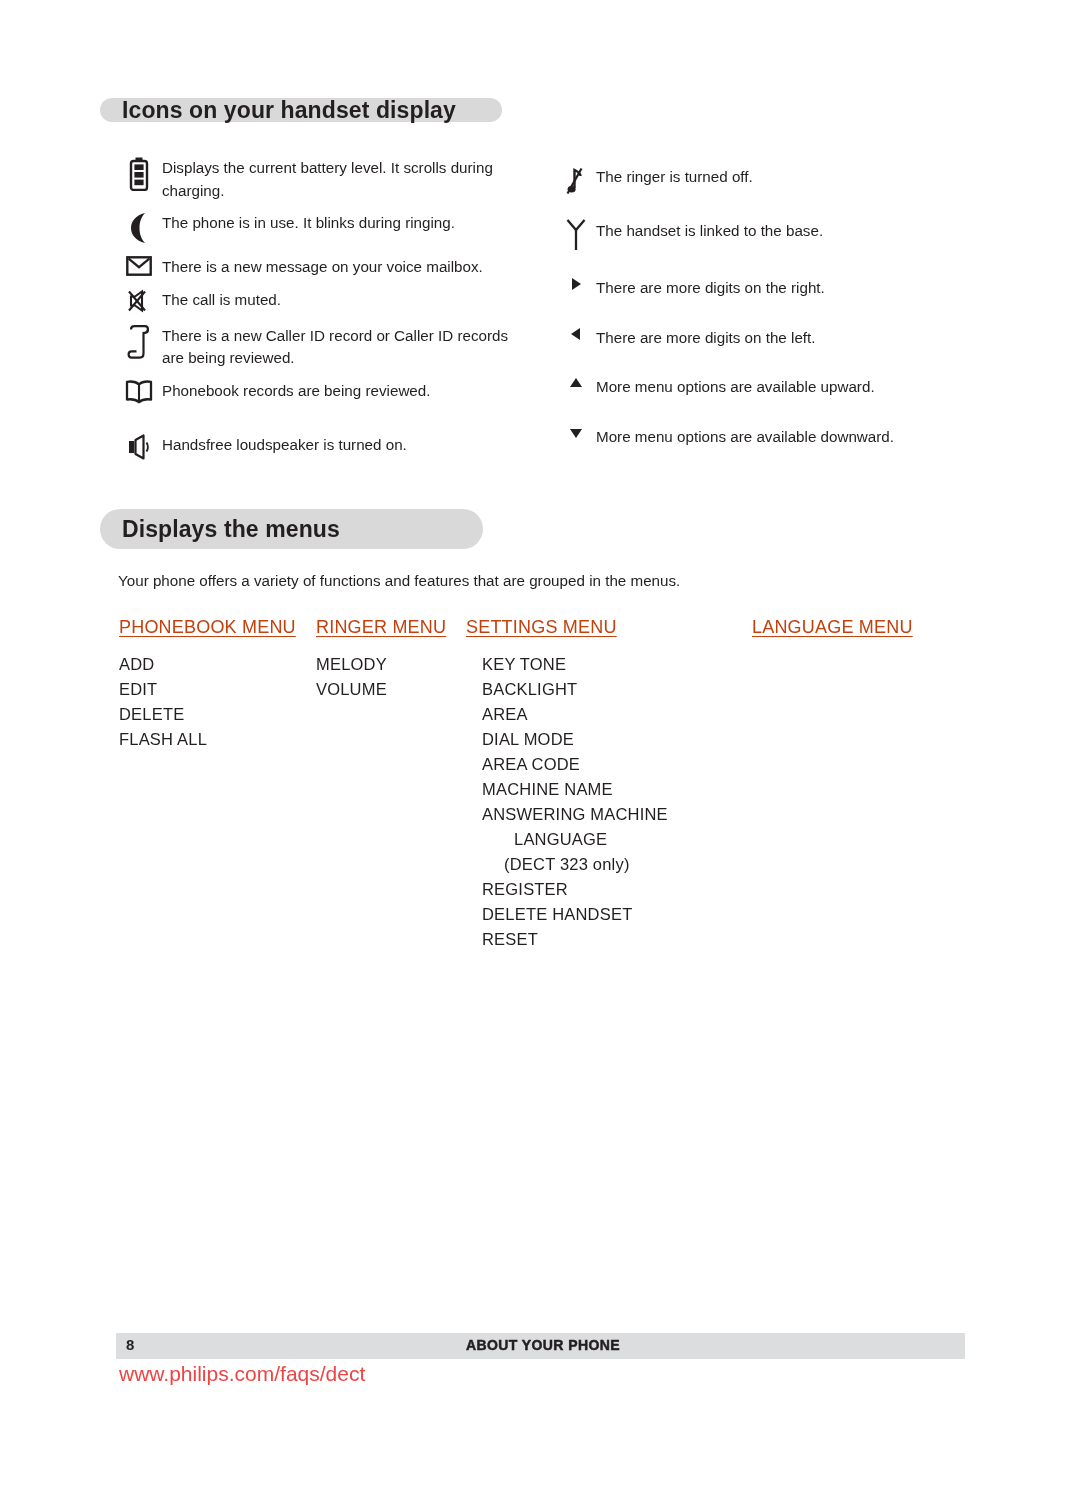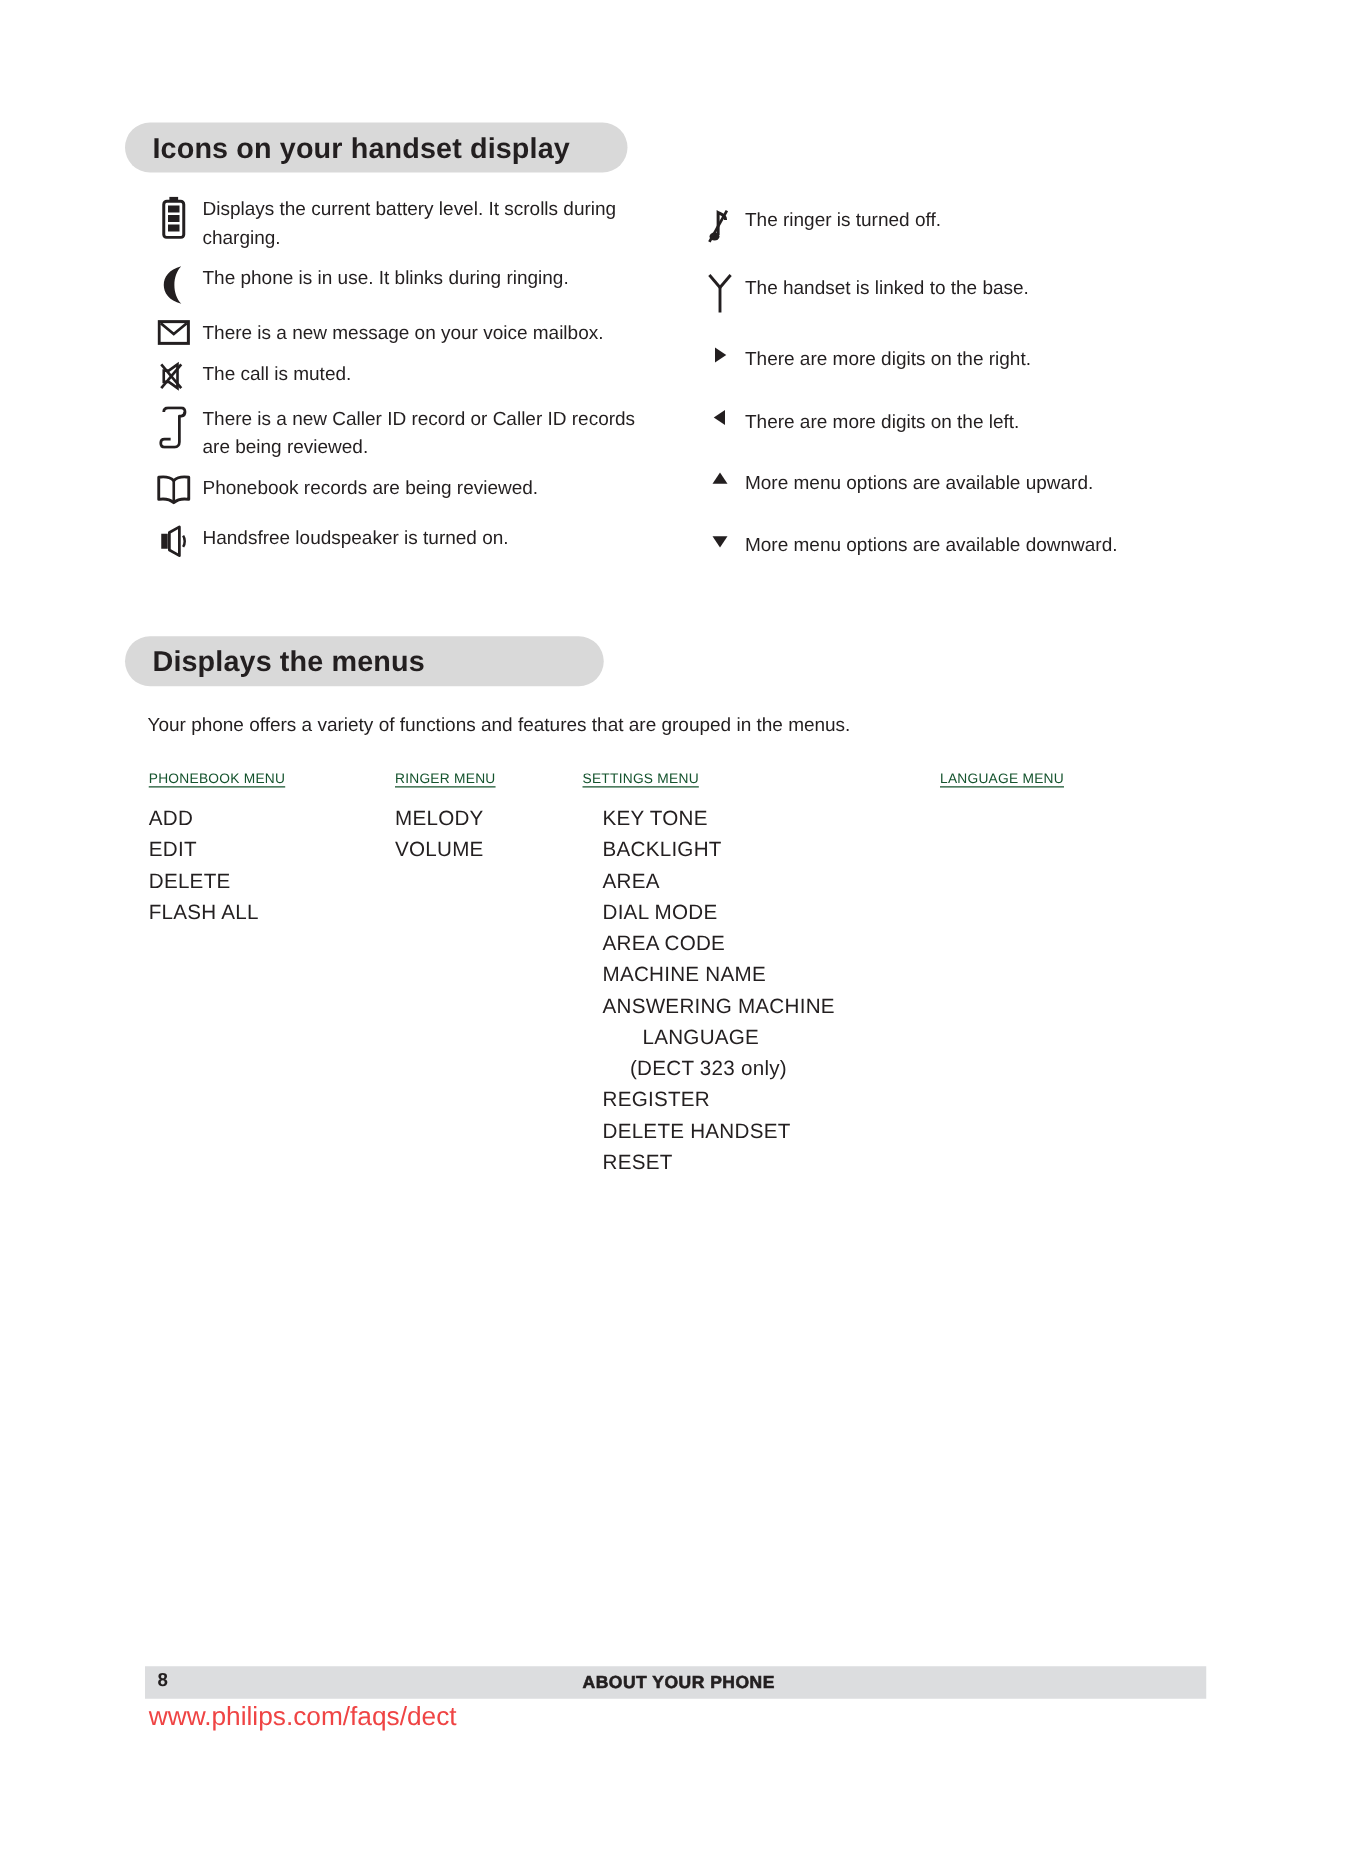--- a/index.html
+++ b/index.html
@@ -36,21 +36,21 @@
     letter-spacing: 0.1px;
     color: #231f20;
     white-space: nowrap;
     padding-left: 22px;
   }
 
   #heading-icons {
     left: 100px;
     top: 98px;
     width: 402px;
-    height: 40px;
+    height: 24px;
   }
   #heading-menus {
     left: 100px;
     top: 509px;
     width: 383px;
     height: 40px;
   }
 
   
   .legend {
@@ -109,23 +109,23 @@
     left: 0;
     top: 617px;
     width: 1080px;
     height: 360px;
   }
   .menu-col {
     position: absolute;
     top: 0;
   }
   .menu-title {
-    font-size: 11px;
+    font-size: 18px;
     letter-spacing: 0.2px;
-    color: #14532d;
+    color: #c2410c;
     text-decoration: underline;
     text-underline-offset: 3px;
     white-space: nowrap;
     margin-bottom: 14px;
   }
   .menu-items {
     display: flex;
     flex-direction: column;
   }
   .menu-item {
@@ -241,21 +241,21 @@
       <div class="legend-row" style="margin-bottom:8px;">
         <div class="legend-icon">
           <svg width="24" height="34" viewBox="0 0 24 34">
             <path d="M4 4.5 C4 2, 5.8 1.2, 7.5 1.2 L18 1.2 C20 1.2, 21 2.6, 21 4.6 C21 6.6, 20 7.8, 18.2 7.8 L16.5 7.8 L16.5 28.5 C16.5 31, 15 32.6, 12.8 32.6 L4.6 32.6 C2.6 32.6, 1.6 31.2, 1.6 29.3 C1.6 27.4, 2.8 26.3, 4.6 26.3 L9.5 26.3" fill="none" stroke="#231f20" stroke-width="2.2" stroke-linejoin="round"></path>
             <path d="M18.2 7.8 C19.6 7.2, 20.4 6.1, 20.6 4.6" fill="none" stroke="#231f20" stroke-width="1.6"></path>
           </svg>
         </div>
         <div class="legend-desc" style="max-width:350px;">There is a new Caller ID record or Caller ID records are being reviewed.</div>
       </div>
 
-      <div class="legend-row" style="margin-bottom:14px;">
+      <div class="legend-row" style="margin-bottom:28px;">
         <div class="legend-icon">
           <svg width="28" height="24" viewBox="0 0 28 24">
             <path d="M14 4.5 C11 1.6, 6 1.2, 2 1.8 L2 19.5 C6 18.9, 11 19.5, 14 22.2 C17 19.5, 22 18.9, 26 19.5 L26 1.8 C22 1.2, 17 1.6, 14 4.5 Z" fill="none" stroke="#231f20" stroke-width="2.3" stroke-linejoin="round"></path>
             <line x1="14" y1="4.5" x2="14" y2="22.2" stroke="#231f20" stroke-width="2.1"></line>
           </svg>
         </div>
         <div class="legend-desc">Phonebook records are being reviewed.</div>
       </div>
 
       <div class="legend-row">

